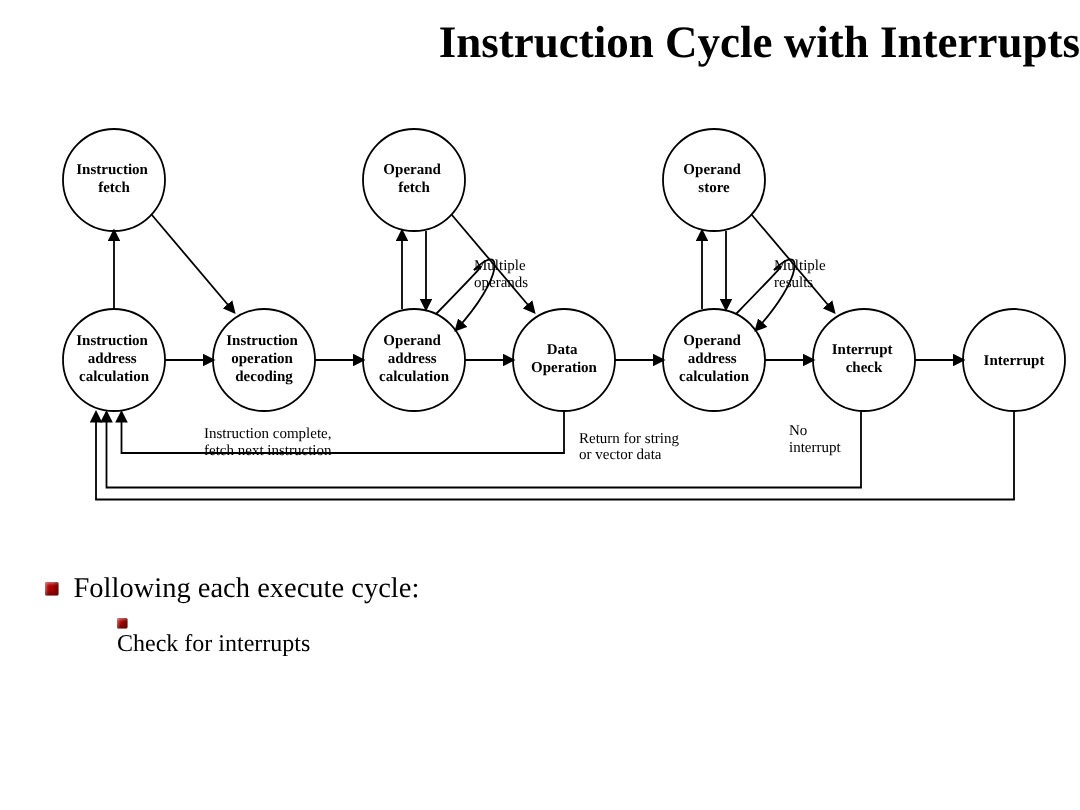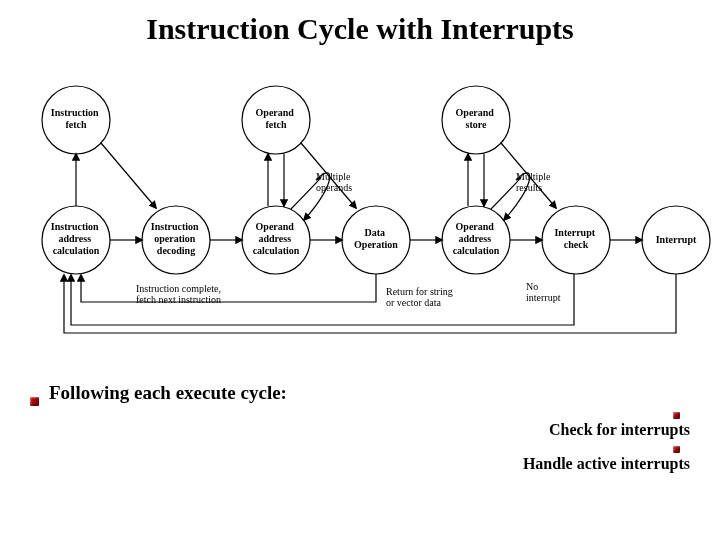--- a/index.html
+++ b/index.html
@@ -14,43 +14,42 @@
   .slide {
     position: relative;
     width: 720px;
     height: 540px;
   }
   .title {
     position: absolute;
     top: 12px;
     left: 0;
     width: 720px;
-    text-align: center;
+    text-align: right;
     font-size: 30px;
     font-weight: bold;
   }
   .diagram {
     position: absolute;
     top: 80px;
     left: 16px;
     width: 704px;
     height: 260px;
   }
   .bullets {
     position: absolute;
     top: 380px;
     left: 30px;
     width: 660px;
     font-size: 19px;
     line-height: 1.35;
   }
   .b {
     display: flex;
-    align-items: flex-end;
-    font-weight: bold;
+    align-items: flex-start;
   }
   .b .dot {
     display: inline-block;
     width: 9px;
     height: 9px;
     background: #b00000;
     border-radius: 1px;
     box-shadow: inset -2px -2px 3px rgba(0,0,0,0.4), inset 1px 1px 2px rgba(255,255,255,0.5);
     margin-right: 10px;
     margin-top: 8px;
@@ -247,19 +246,15 @@
 
   <div class="bullets">
     <div class="b">
       <span class="dot"></span>
       <span class="txt">Following each execute cycle:</span>
     </div>
     <div class="b sub">
       <span class="dot"></span>
       <span class="txt">Check for interrupts</span>
     </div>
-    <div class="b sub">
-      <span class="dot"></span>
-      <span class="txt">Handle active interrupts</span>
-    </div>
   </div>
 
 </div>
 
 </body></html>

